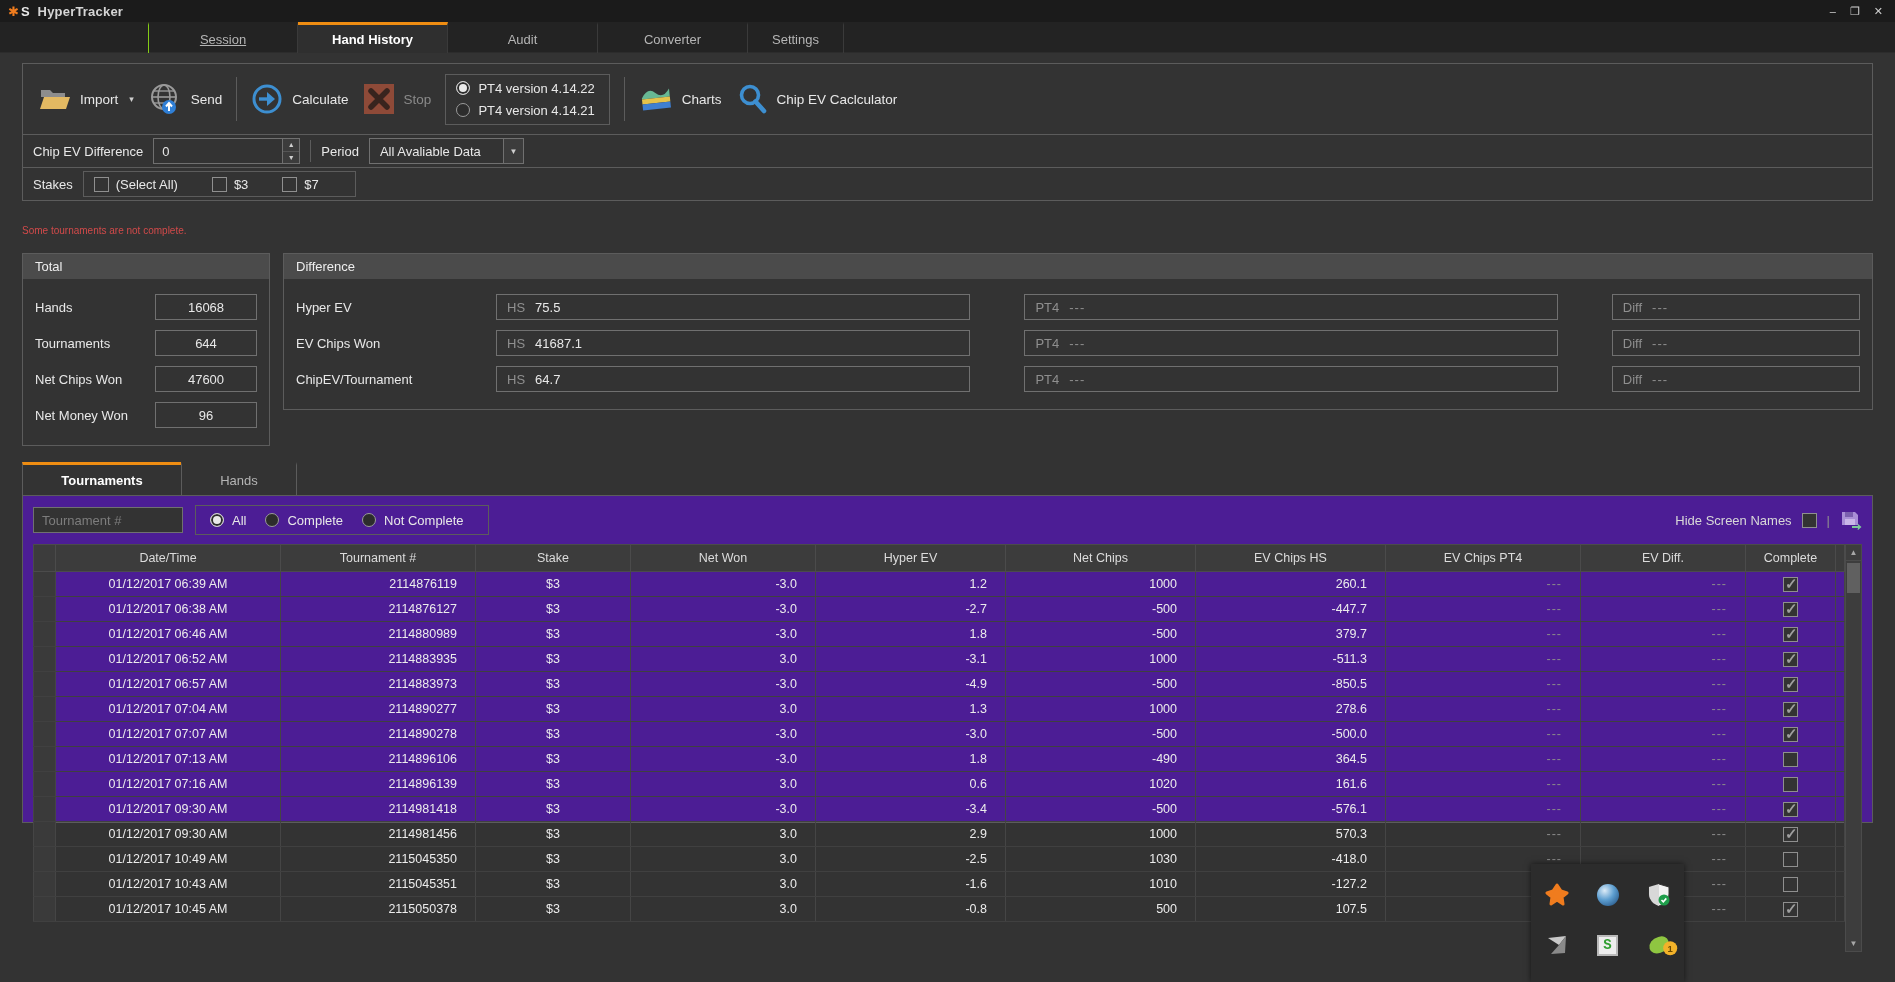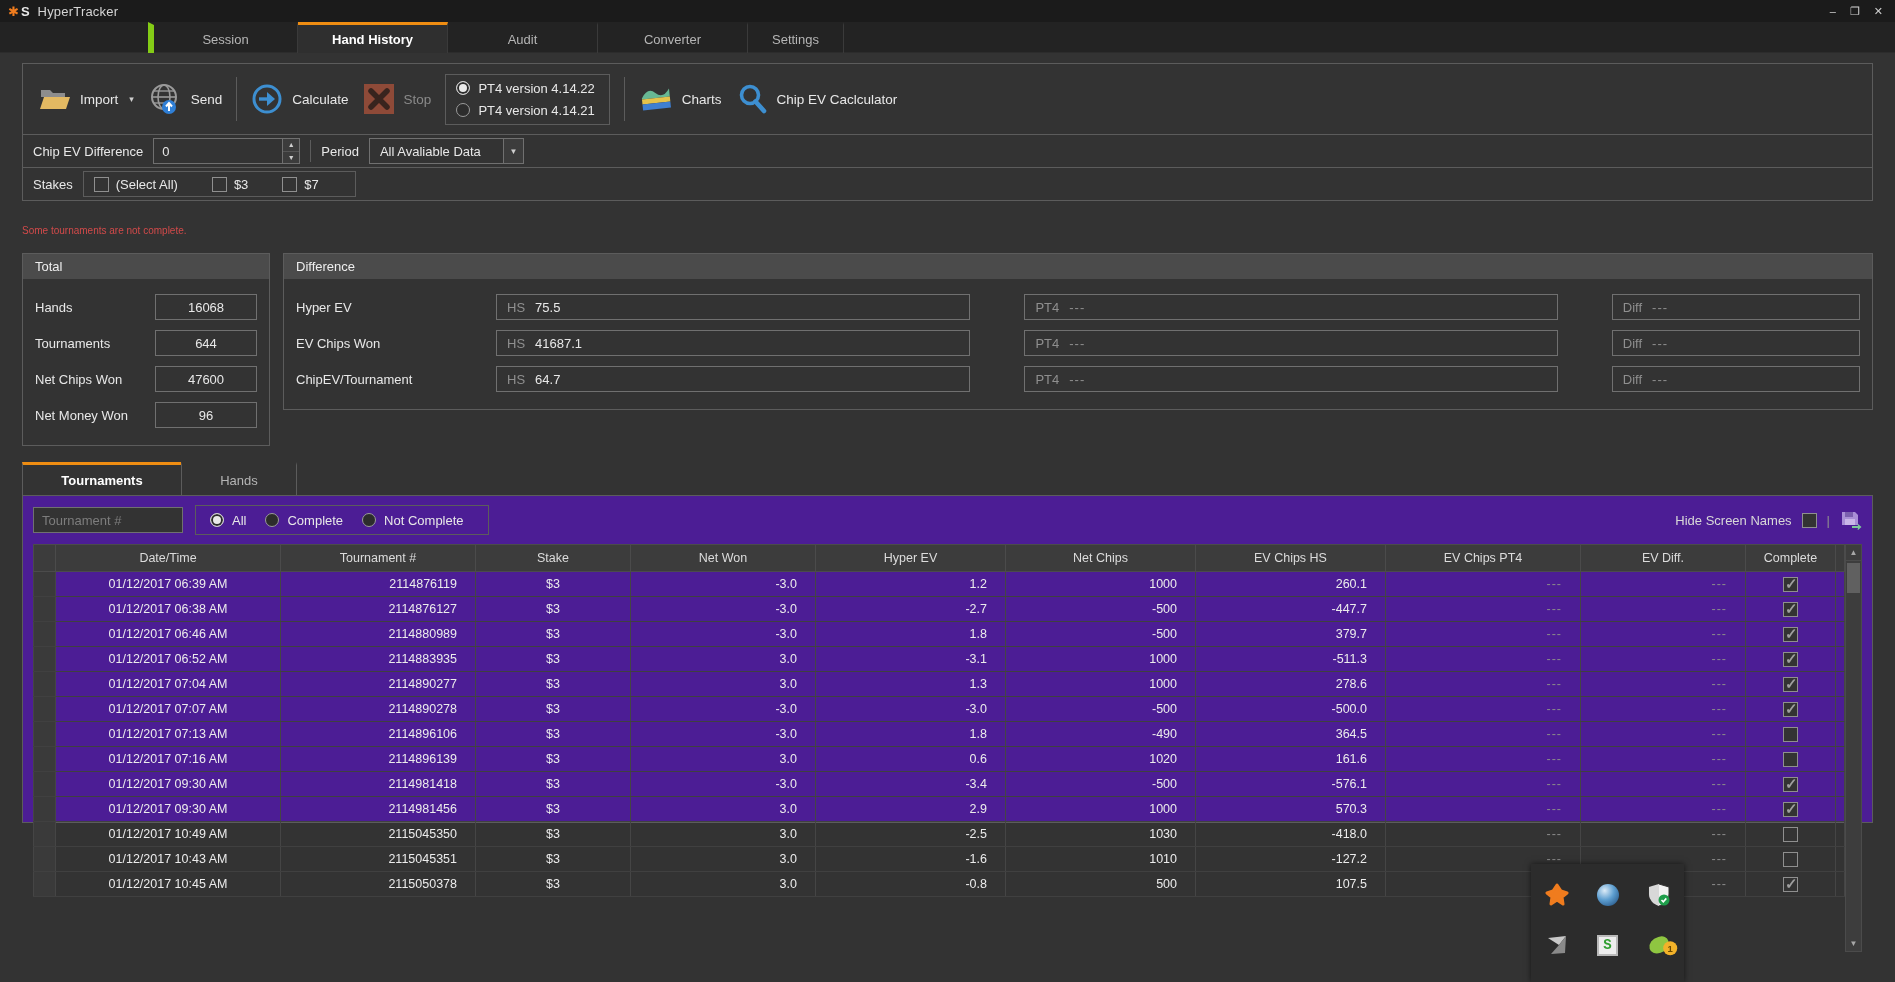--- a/index.html
+++ b/index.html
@@ -9,28 +9,28 @@
     font-family:"Liberation Sans", sans-serif;
     color:#e8e8e8;
     position:relative;
     font-size:13px;
   }
   
   .titlebar{height:22px;background:#1b1b1b;display:flex;align-items:center;padding:0 8px;}
   .logo{display:flex;align-items:center;gap:2px;margin-right:8px;}
   .logo .spark{color:#f07c1e;font-size:13px;line-height:1;}
   .logo .s{color:#e8e8e8;font-weight:bold;font-size:13px;}
-  .app-title{color:#d5d5d5;font-weight:normal;font-size:13px;letter-spacing:.2px;}
+  .app-title{color:#d5d5d5;font-weight:bold;font-size:13px;letter-spacing:.2px;}
   .wincontrols{margin-left:auto;display:flex;gap:14px;align-items:center;padding-right:4px;}
   .wincontrols span{color:#cfcfcf;font-size:11px;line-height:1;cursor:default;}
   
   .tabbar{height:31px;background:#232323;display:flex;padding-left:148px;border-bottom:1px solid #2c2c2c;}
   .tab{width:150px;height:31px;display:flex;align-items:center;justify-content:center;
        color:#b5b5b5;border-right:1px solid #3a3a3a;border-top:3px solid transparent;}
-  .tab:first-child{border-left:6px solid #84cc16;}
+  .tab:first-child{border-left:1px solid #84cc16;text-decoration:underline;}
   .tab.active{background:#2f2f2f;color:#ffffff;font-weight:bold;border-top:3px solid #ef8d12;}
   .tab:last-child{width:96px;}
   
   .strip{margin:0 22px;border:1px solid #5c5c5c;background:#333;}
   .toolbar{margin-top:10px;height:72px;display:flex;align-items:center;padding:0 16px;gap:14px;}
   .tbtn{display:flex;align-items:center;gap:9px;color:#e8e8e8;font-size:13.5px;}
   .tbtn.disabled{color:#8a8a8a;}
   .vsep{width:1px;height:44px;background:#5c5c5c;}
   .caret{font-size:9px;color:#cfcfcf;margin-left:2px;}
   .pt4group{border:1px solid #5c5c5c;padding:6px 14px 6px 10px;display:flex;flex-direction:column;gap:7px;}
@@ -451,20 +451,36 @@
             <td class="al-r">-511.3</td>
             <td class="al-r dim">---</td>
             <td class="al-r dim">---</td>
             <td class="c-complete">
               <div class="cb on"></div>
             </td>
             <td></td>
           </tr>
           <tr>
             <td class="c-sel"></td>
+            <td class="al-c">01/12/2017 06:57 AM</td>
+            <td class="al-r">2114883973</td>
+            <td class="al-c">$3</td>
+            <td class="al-r">-3.0</td>
+            <td class="al-r">-4.9</td>
+            <td class="al-r">-500</td>
+            <td class="al-r">-850.5</td>
+            <td class="al-r dim">---</td>
+            <td class="al-r dim">---</td>
+            <td class="c-complete">
+              <div class="cb on"></div>
+            </td>
+            <td></td>
+          </tr>
+          <tr>
+            <td class="c-sel"></td>
             <td class="al-c">01/12/2017 07:04 AM</td>
             <td class="al-r">2114890277</td>
             <td class="al-c">$3</td>
             <td class="al-r">3.0</td>
             <td class="al-r">1.3</td>
             <td class="al-r">1000</td>
             <td class="al-r">278.6</td>
             <td class="al-r dim">---</td>
             <td class="al-r dim">---</td>
             <td class="c-complete">

